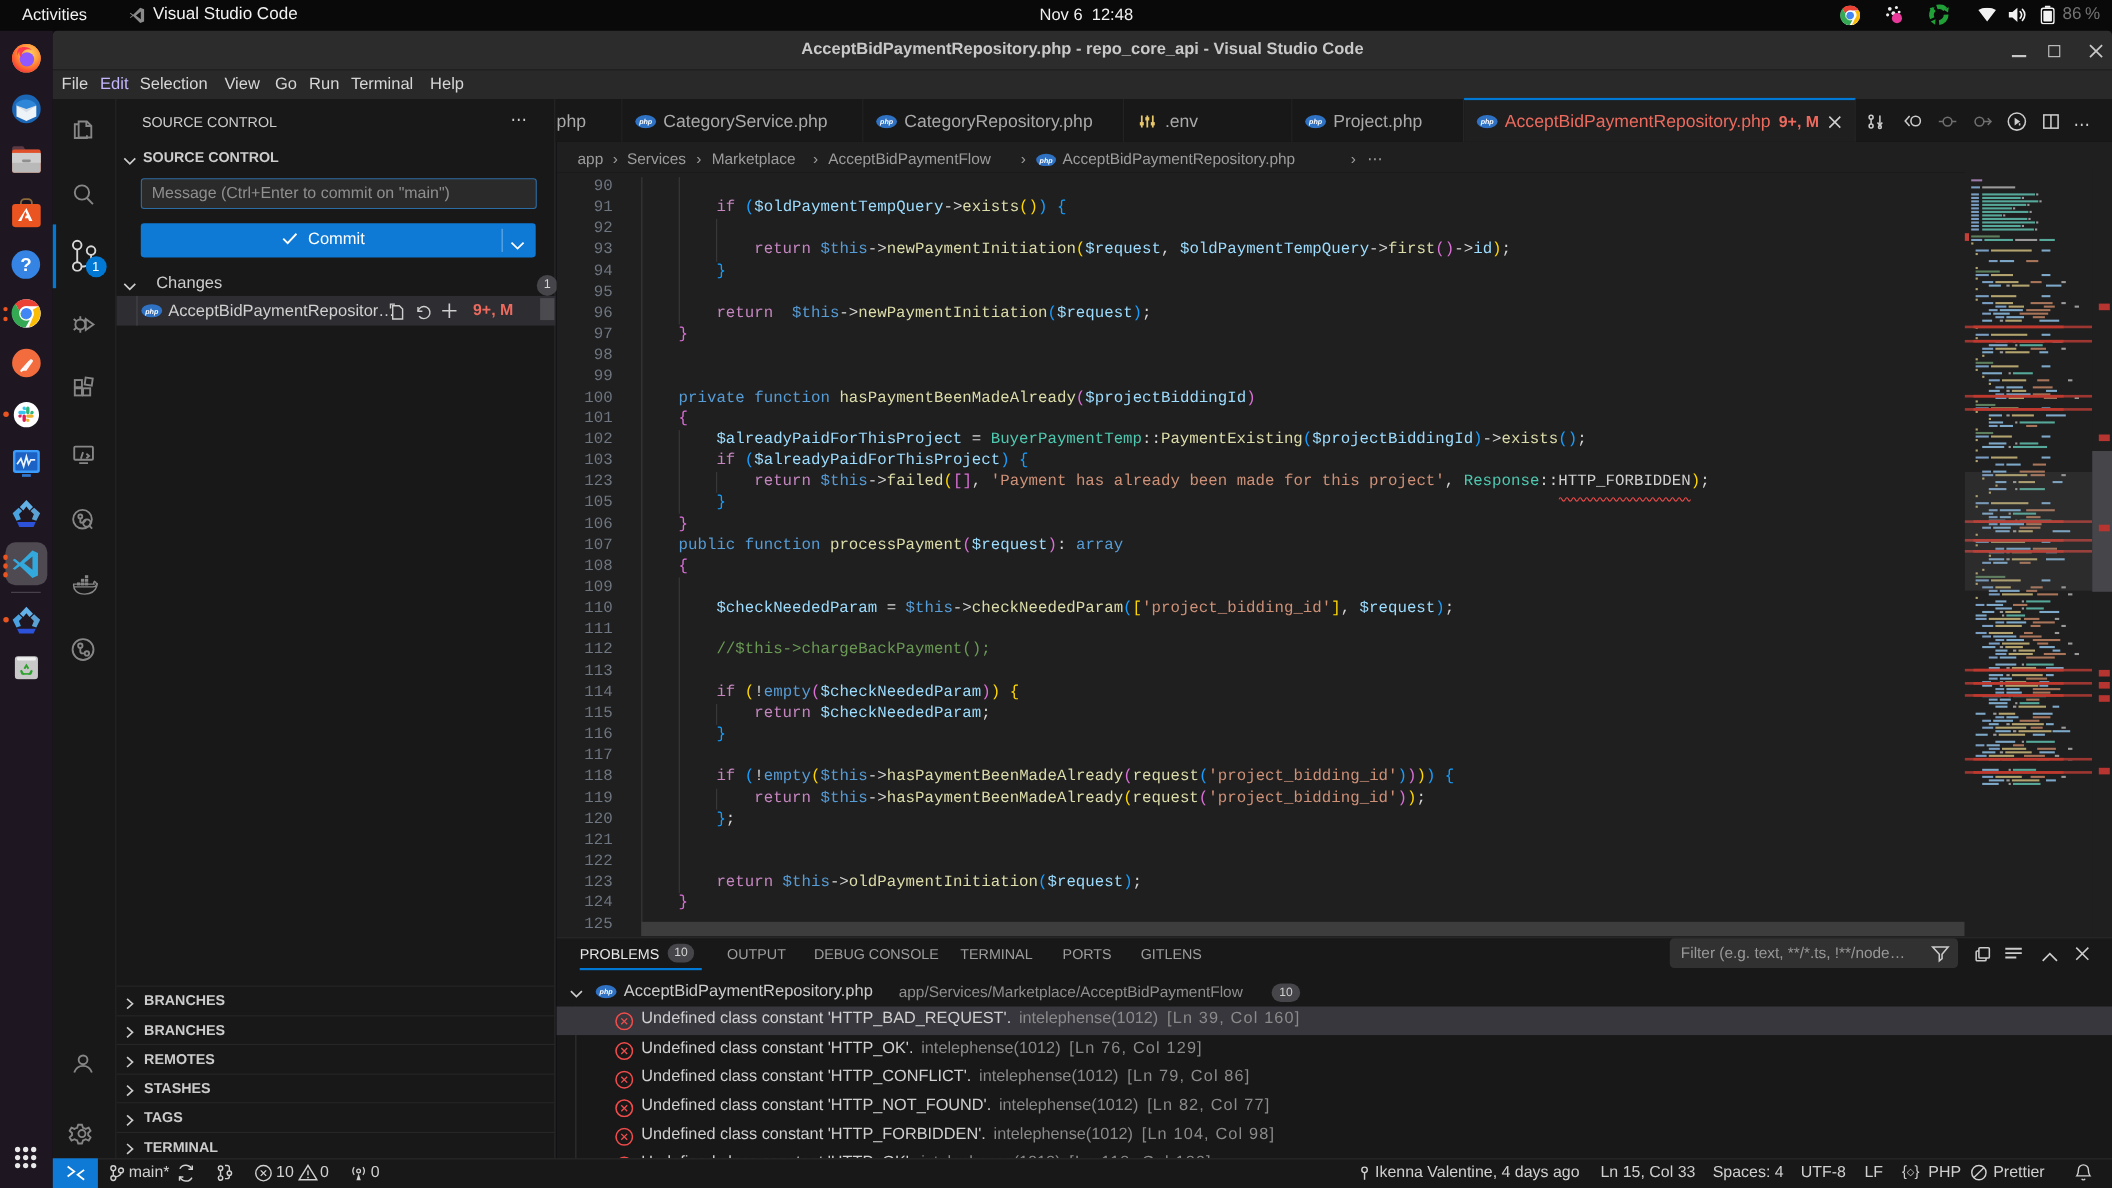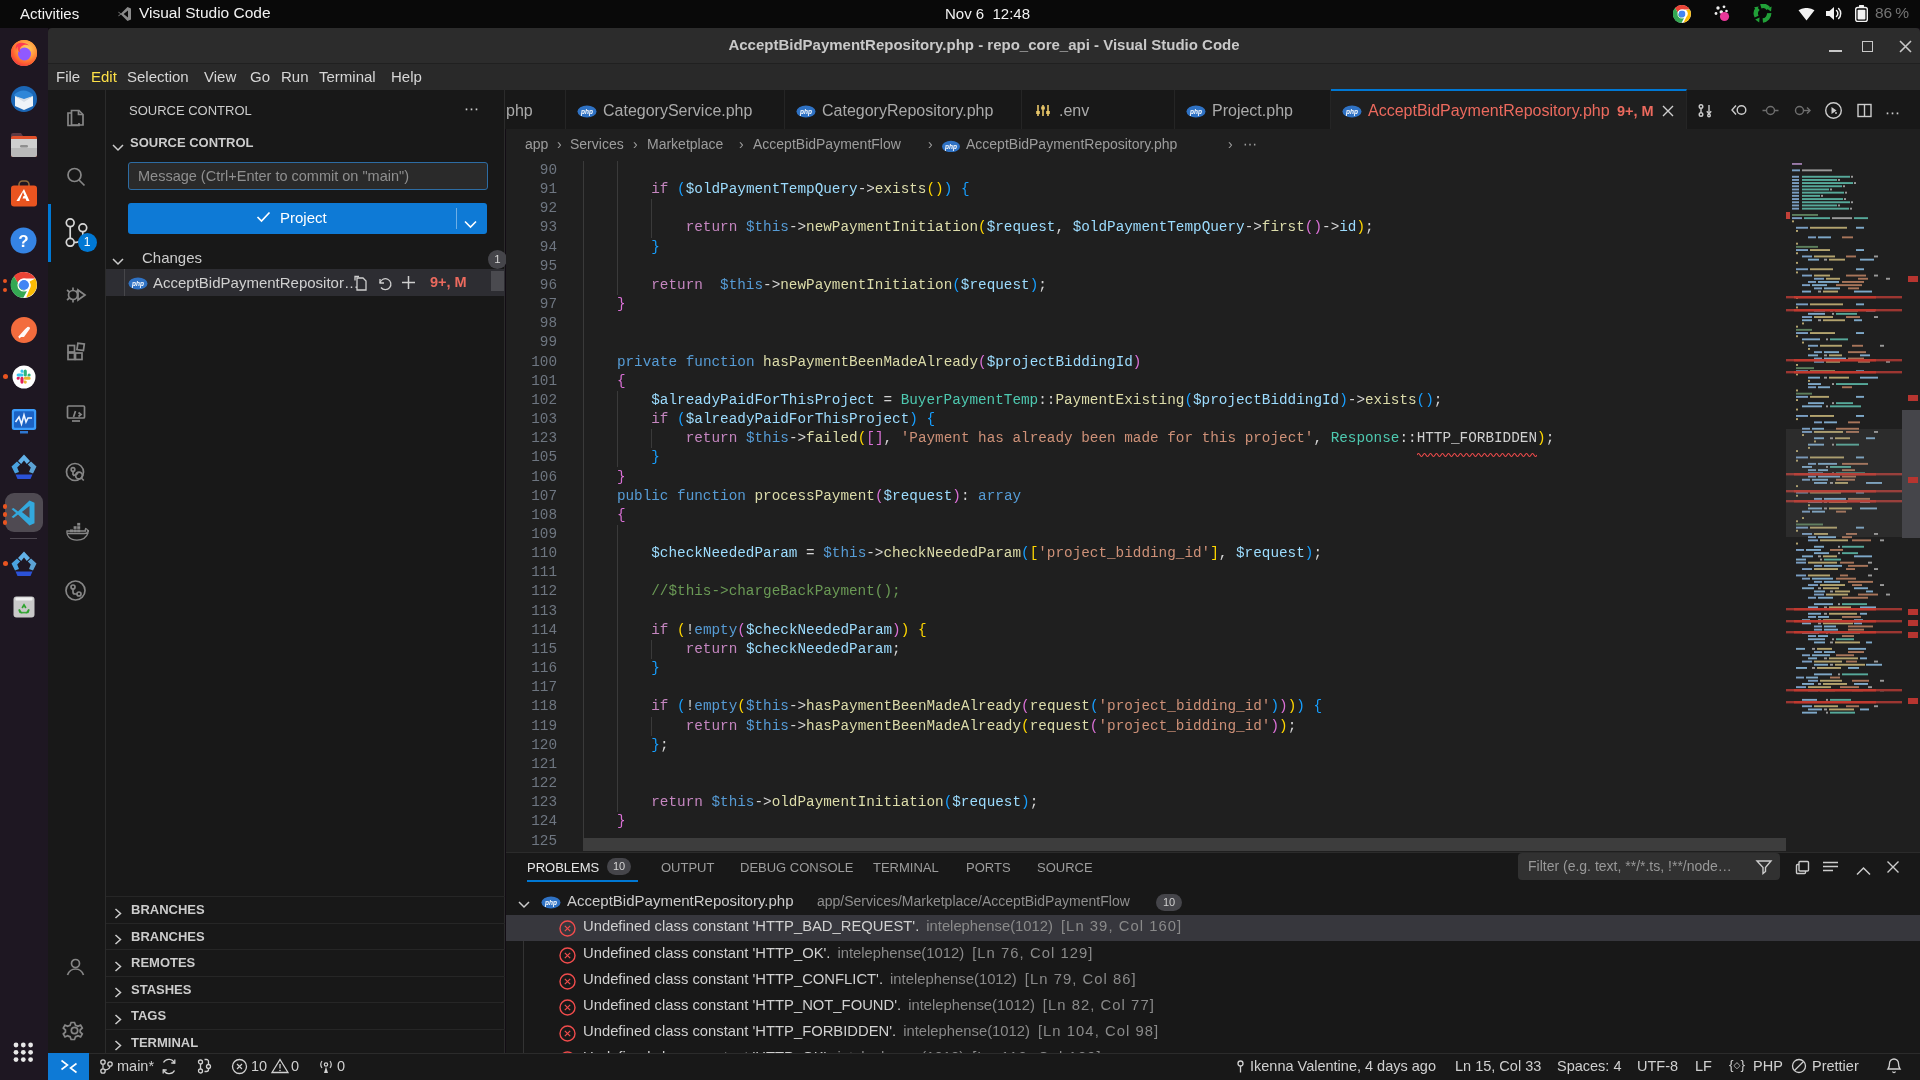--- a/index.html
+++ b/index.html
@@ -168,21 +168,21 @@
     </svg></div>
 <div class="abs" style="left:48px;top:28px;width:1872px;height:35px;background:#2c2c2c;border-radius:4px 4px 0 0"></div>
 <div class="abs" style="left:48px;top:36px;width:1872px;text-align:center;color:#c9c9c9;font-size:15px;font-weight:bold">AcceptBidPaymentRepository.php - repo_core_api - Visual Studio Code</div>
 <div class="abs" style="left:1829px;top:50px;width:13px;height:1.6px;background:#c8c8c8"></div>
 <div class="abs" style="left:1862px;top:41px;width:11px;height:11px;border:1.6px solid #c8c8c8"></div>
 <div class="abs" style="left:1898px;top:39px"><svg width="15" height="15" viewBox="0 0 15 15" style="">
       <path d="M2 2l11 11M13 2L2 13" stroke="#c8c8c8" stroke-width="1.6"></path>
     </svg></div>
 <div class="abs" style="left:48px;top:63px;width:1872px;height:27px;background:#292929;border-top:1px solid #202020"></div>
 <div class="abs" style="left:56px;top:68px;color:#d6d6d6;font-size:15px">File</div>
-<div class="abs" style="left:91px;top:68px;color:#fde047;font-size:15px">Edit</div>
+<div class="abs" style="left:91px;top:68px;color:#c4b5fd;font-size:15px">Edit</div>
 <div class="abs" style="left:127px;top:68px;color:#d6d6d6;font-size:15px">Selection</div>
 <div class="abs" style="left:204px;top:68px;color:#d6d6d6;font-size:15px">View</div>
 <div class="abs" style="left:250px;top:68px;color:#d6d6d6;font-size:15px">Go</div>
 <div class="abs" style="left:281px;top:68px;color:#d6d6d6;font-size:15px">Run</div>
 <div class="abs" style="left:319px;top:68px;color:#d6d6d6;font-size:15px">Terminal</div>
 <div class="abs" style="left:391px;top:68px;color:#d6d6d6;font-size:15px">Help</div>
 <div class="abs" style="left:48px;top:90px;width:58px;height:963px;background:#181818;border-right:1px solid #2b2b2b"></div>
 <div class="abs" style="left:63px;top:105px;opacity:1"><svg width="26" height="26" viewBox="0 0 26 26" style="">
       <path d="M8.5 5.5h7.5l4 4V20h-11.5z" stroke="#868686" stroke-width="1.7" fill="none"></path>
       <path d="M15.5 5.5v4h4.5" stroke="#868686" stroke-width="1.7" fill="none"></path>
@@ -253,21 +253,21 @@
 <div class="abs" style="left:464px;top:100px;color:#cccccc;font-size:15px;letter-spacing:1px">⋯</div>
 <div class="abs" style="left:112px;top:139px"><svg width="12" height="10" viewBox="0 0 12 10" style="">
       <path d="M1 2l5 5 5-5" stroke="#cccccc" stroke-width="1.5" fill="none"></path>
     </svg></div>
 <div class="abs" style="left:130px;top:135px;color:#cccccc;font-size:13px;font-weight:bold">SOURCE CONTROL</div>
 <div class="abs" style="left:128px;top:162px;width:360px;height:28px;background:#2a2a2a;border:1px solid #2d6ca3;border-radius:3px;color:#8f8f8f;font-size:14.5px;line-height:26px;padding-left:9px;white-space:nowrap;overflow:hidden">Message (Ctrl+Enter to commit on "main")</div>
 <div class="abs" style="left:128px;top:203px;width:359px;height:31px;background:#0e7ad6;border-radius:3px"></div>
 <div class="abs" style="left:255px;top:208px"><svg width="17" height="17" viewBox="0 0 17 17" style="">
       <path d="M2.5 9l4 4 8-8.5" stroke="#fff" stroke-width="1.7" fill="none"></path>
     </svg></div>
-<div class="abs" style="left:280px;top:209px;color:#fff;font-size:15px">Project</div>
+<div class="abs" style="left:280px;top:209px;color:#fff;font-size:15px">Commit</div>
 <div class="abs" style="left:456px;top:208px;width:1px;height:21px;background:#ffffff66"></div>
 <div class="abs" style="left:464px;top:215px"><svg width="13" height="9" viewBox="0 0 13 9" style="">
       <path d="M1 1.5l5.5 5.5L12 1.5" stroke="#fff" stroke-width="1.6" fill="none"></path>
     </svg></div>
 <div class="abs" style="left:112px;top:253px"><svg width="12" height="10" viewBox="0 0 12 10" style="">
       <path d="M1 2l5 5 5-5" stroke="#cccccc" stroke-width="1.5" fill="none"></path>
     </svg></div>
 <div class="abs" style="left:142px;top:249px;color:#cccccc;font-size:15px">Changes</div>
 <div class="abs" style="left:488px;top:250px;width:19px;height:19px;border-radius:10px;background:#45454a;color:#d5d5d5;font-size:11.5px;text-align:center;line-height:19px">1</div>
 <div class="abs" style="left:106px;top:269px;width:399px;height:27px;background:#2d2d32"></div>
@@ -961,21 +961,21 @@
 <div class="abs" style="left:1908px;top:632px;width:10px;height:6px;background:#b73530"></div>
 <div class="abs" style="left:1908px;top:698px;width:10px;height:6px;background:#b73530"></div>
 <div class="abs" style="left:506px;top:852px;width:1414px;height:201px;background:#181818;border-top:1px solid #2b2b2b"></div>
 <div class="abs" style="left:527px;top:860px;color:#e7e7e7;font-size:13px">PROBLEMS</div>
 <div class="abs" style="left:607px;top:858px;width:24px;height:17px;border-radius:9px;background:#45454a;color:#d5d5d5;font-size:11px;text-align:center;line-height:17px">10</div>
 <div class="abs" style="left:527px;top:880px;width:111px;height:2px;background:#0078d4"></div>
 <div class="abs" style="left:661px;top:860px;color:#9d9d9d;font-size:13px">OUTPUT</div>
 <div class="abs" style="left:740px;top:860px;color:#9d9d9d;font-size:13px">DEBUG CONSOLE</div>
 <div class="abs" style="left:873px;top:860px;color:#9d9d9d;font-size:13px">TERMINAL</div>
 <div class="abs" style="left:966px;top:860px;color:#9d9d9d;font-size:13px">PORTS</div>
-<div class="abs" style="left:1037px;top:860px;color:#9d9d9d;font-size:13px">SOURCE</div>
+<div class="abs" style="left:1037px;top:860px;color:#9d9d9d;font-size:13px">GITLENS</div>
 <div class="abs" style="left:1518px;top:853px;width:262px;height:27px;background:#313131;border-radius:4px;color:#989898;font-size:14px;line-height:27px;padding-left:10px;white-space:nowrap;overflow:hidden">Filter (e.g. text, **/*.ts, !**/node…</div>
 <div class="abs" style="left:1755px;top:858px"><svg width="18" height="18" viewBox="0 0 18 18" style="">
       <path d="M2 3h14l-5.5 6.5v4L8 15.5v-6z" stroke="#cccccc" stroke-width="1.4" fill="none"></path>
     </svg></div>
 <div class="abs" style="left:1794px;top:859px"><svg width="17" height="17" viewBox="0 0 17 17" style="">
       <rect x="5" y="2.5" width="9.5" height="9.5" rx="1" stroke="#cccccc" stroke-width="1.4" fill="none"></rect>
       <path d="M11.5 12v1.5a1 1 0 0 1-1 1H3.5a1 1 0 0 1-1-1V6.5a1 1 0 0 1 1-1H5" stroke="#cccccc" stroke-width="1.4" fill="none"></path>
     </svg></div>
 <div class="abs" style="left:1822px;top:860px"><svg width="17" height="15" viewBox="0 0 17 15" style="">
       <path d="M1 2.5h15M1 6.5h15M1 10.5h10" stroke="#cccccc" stroke-width="1.7"></path>

